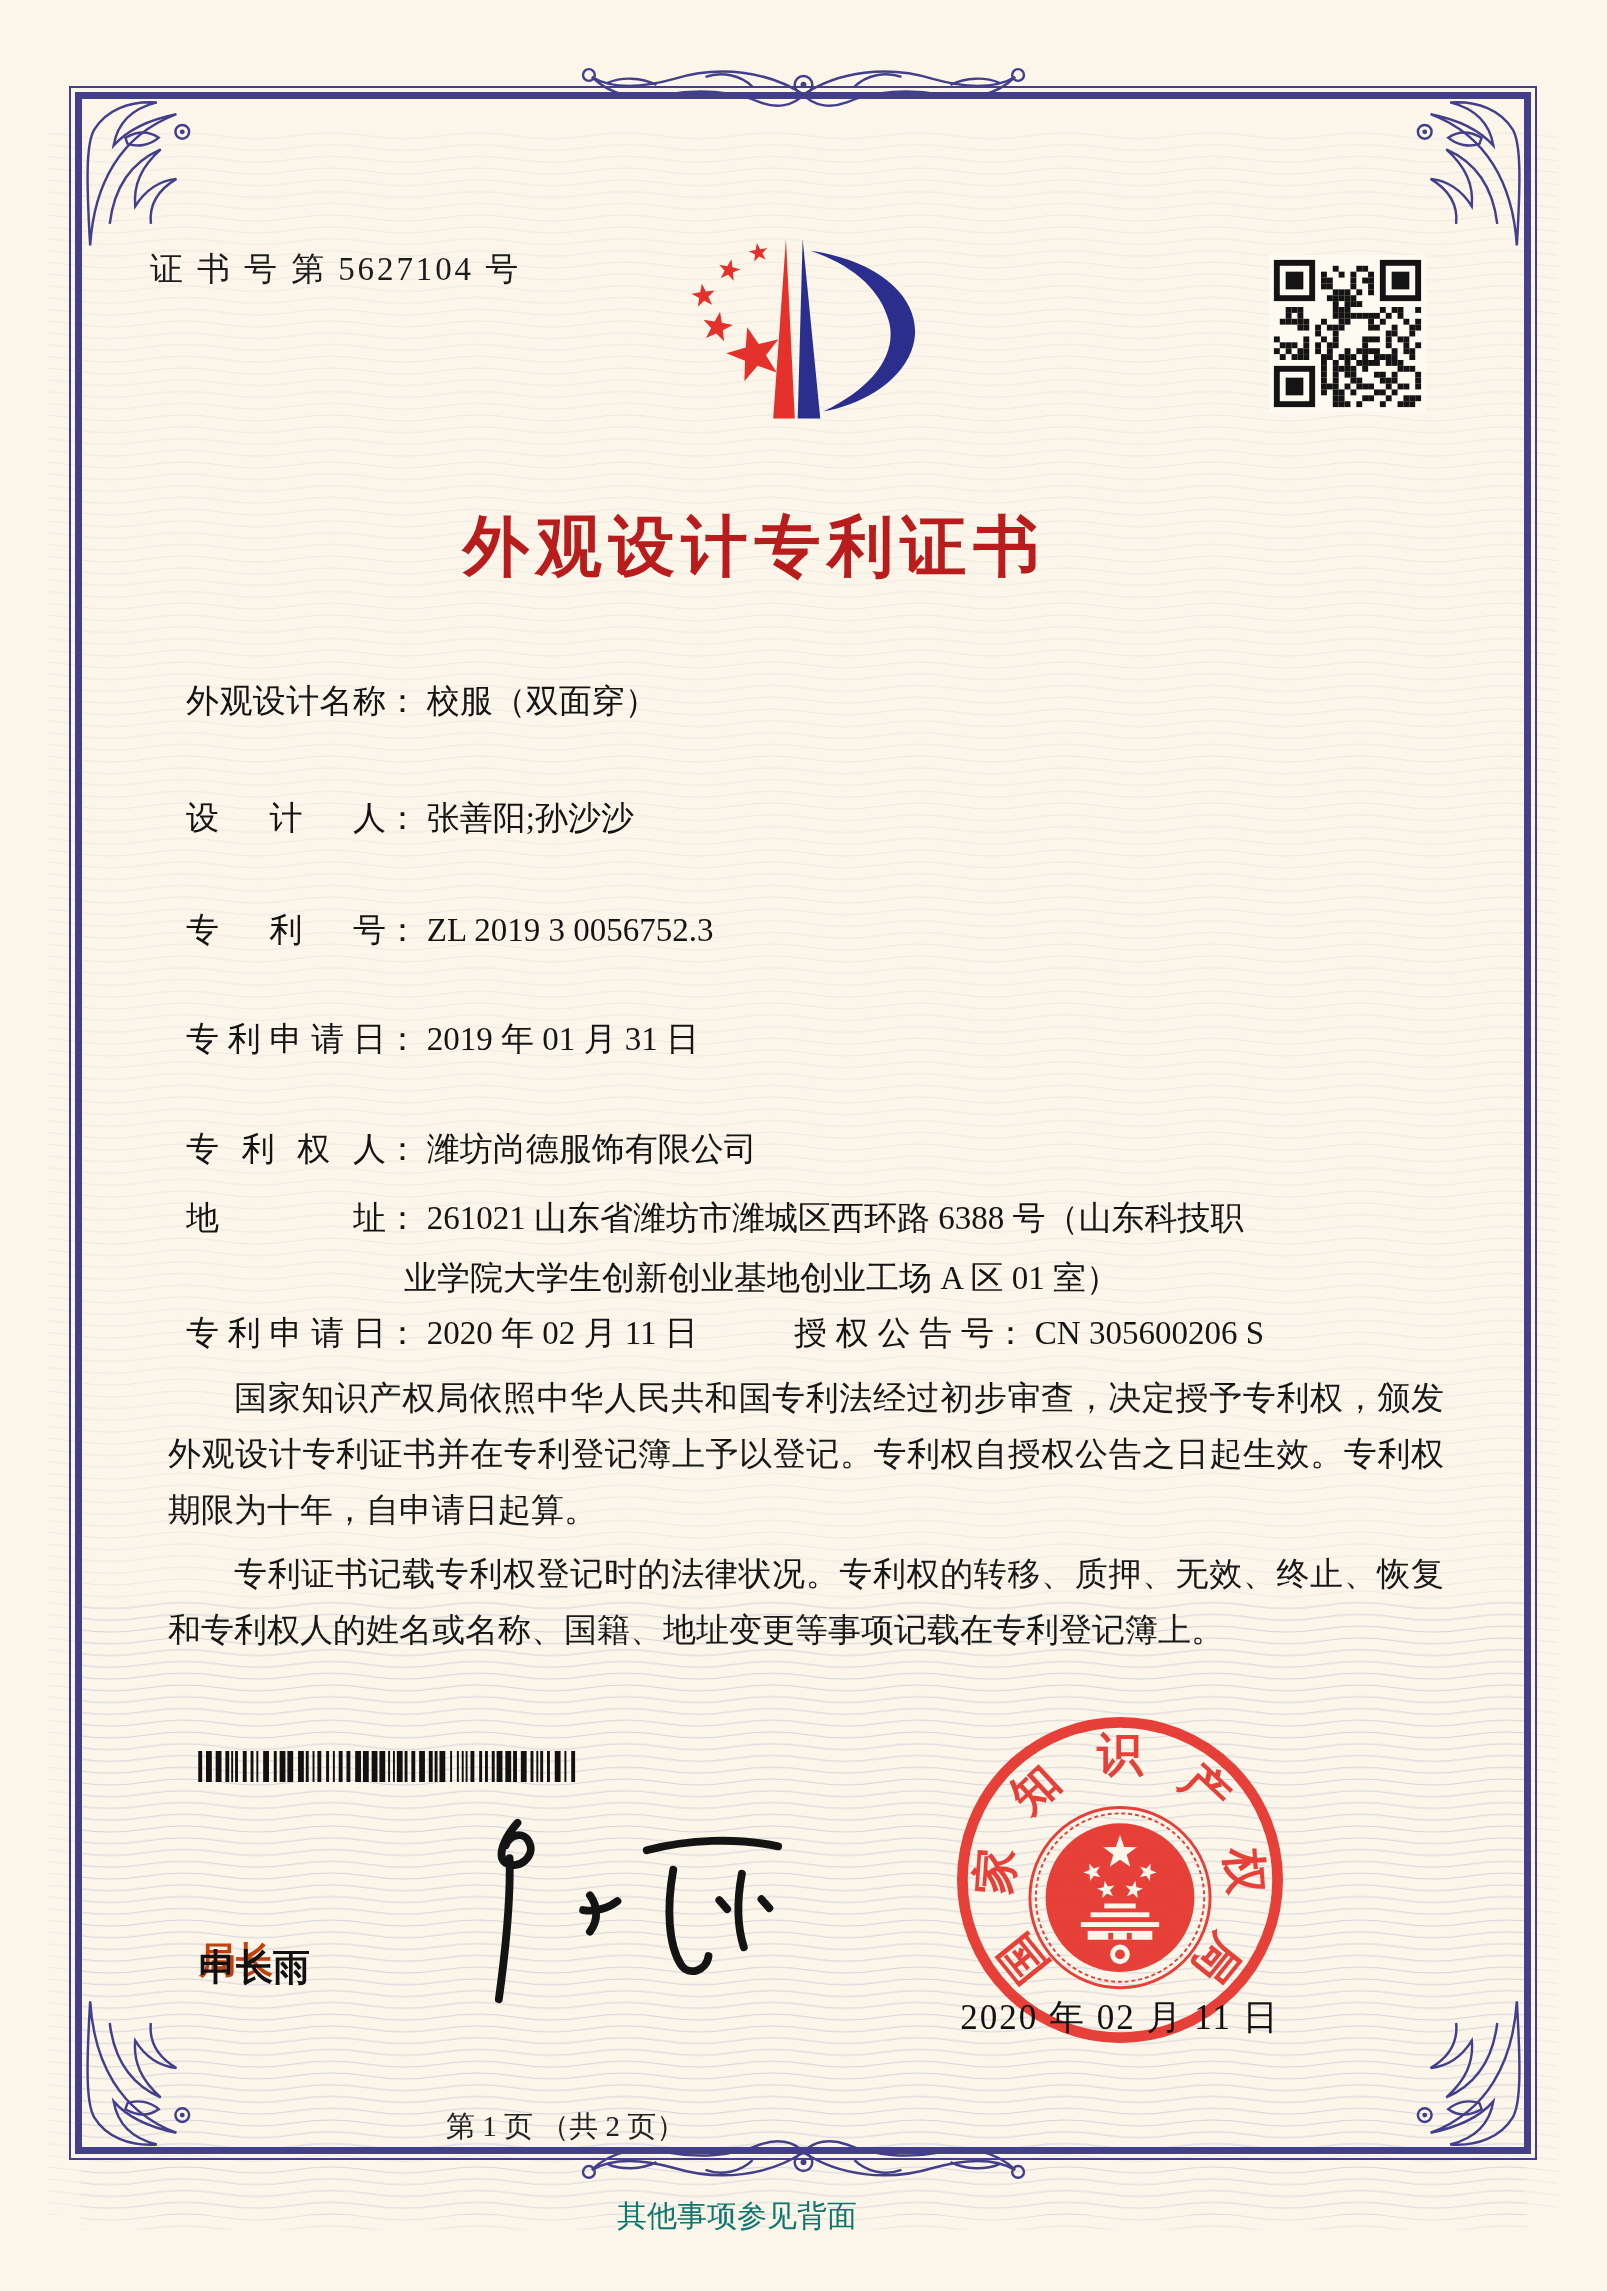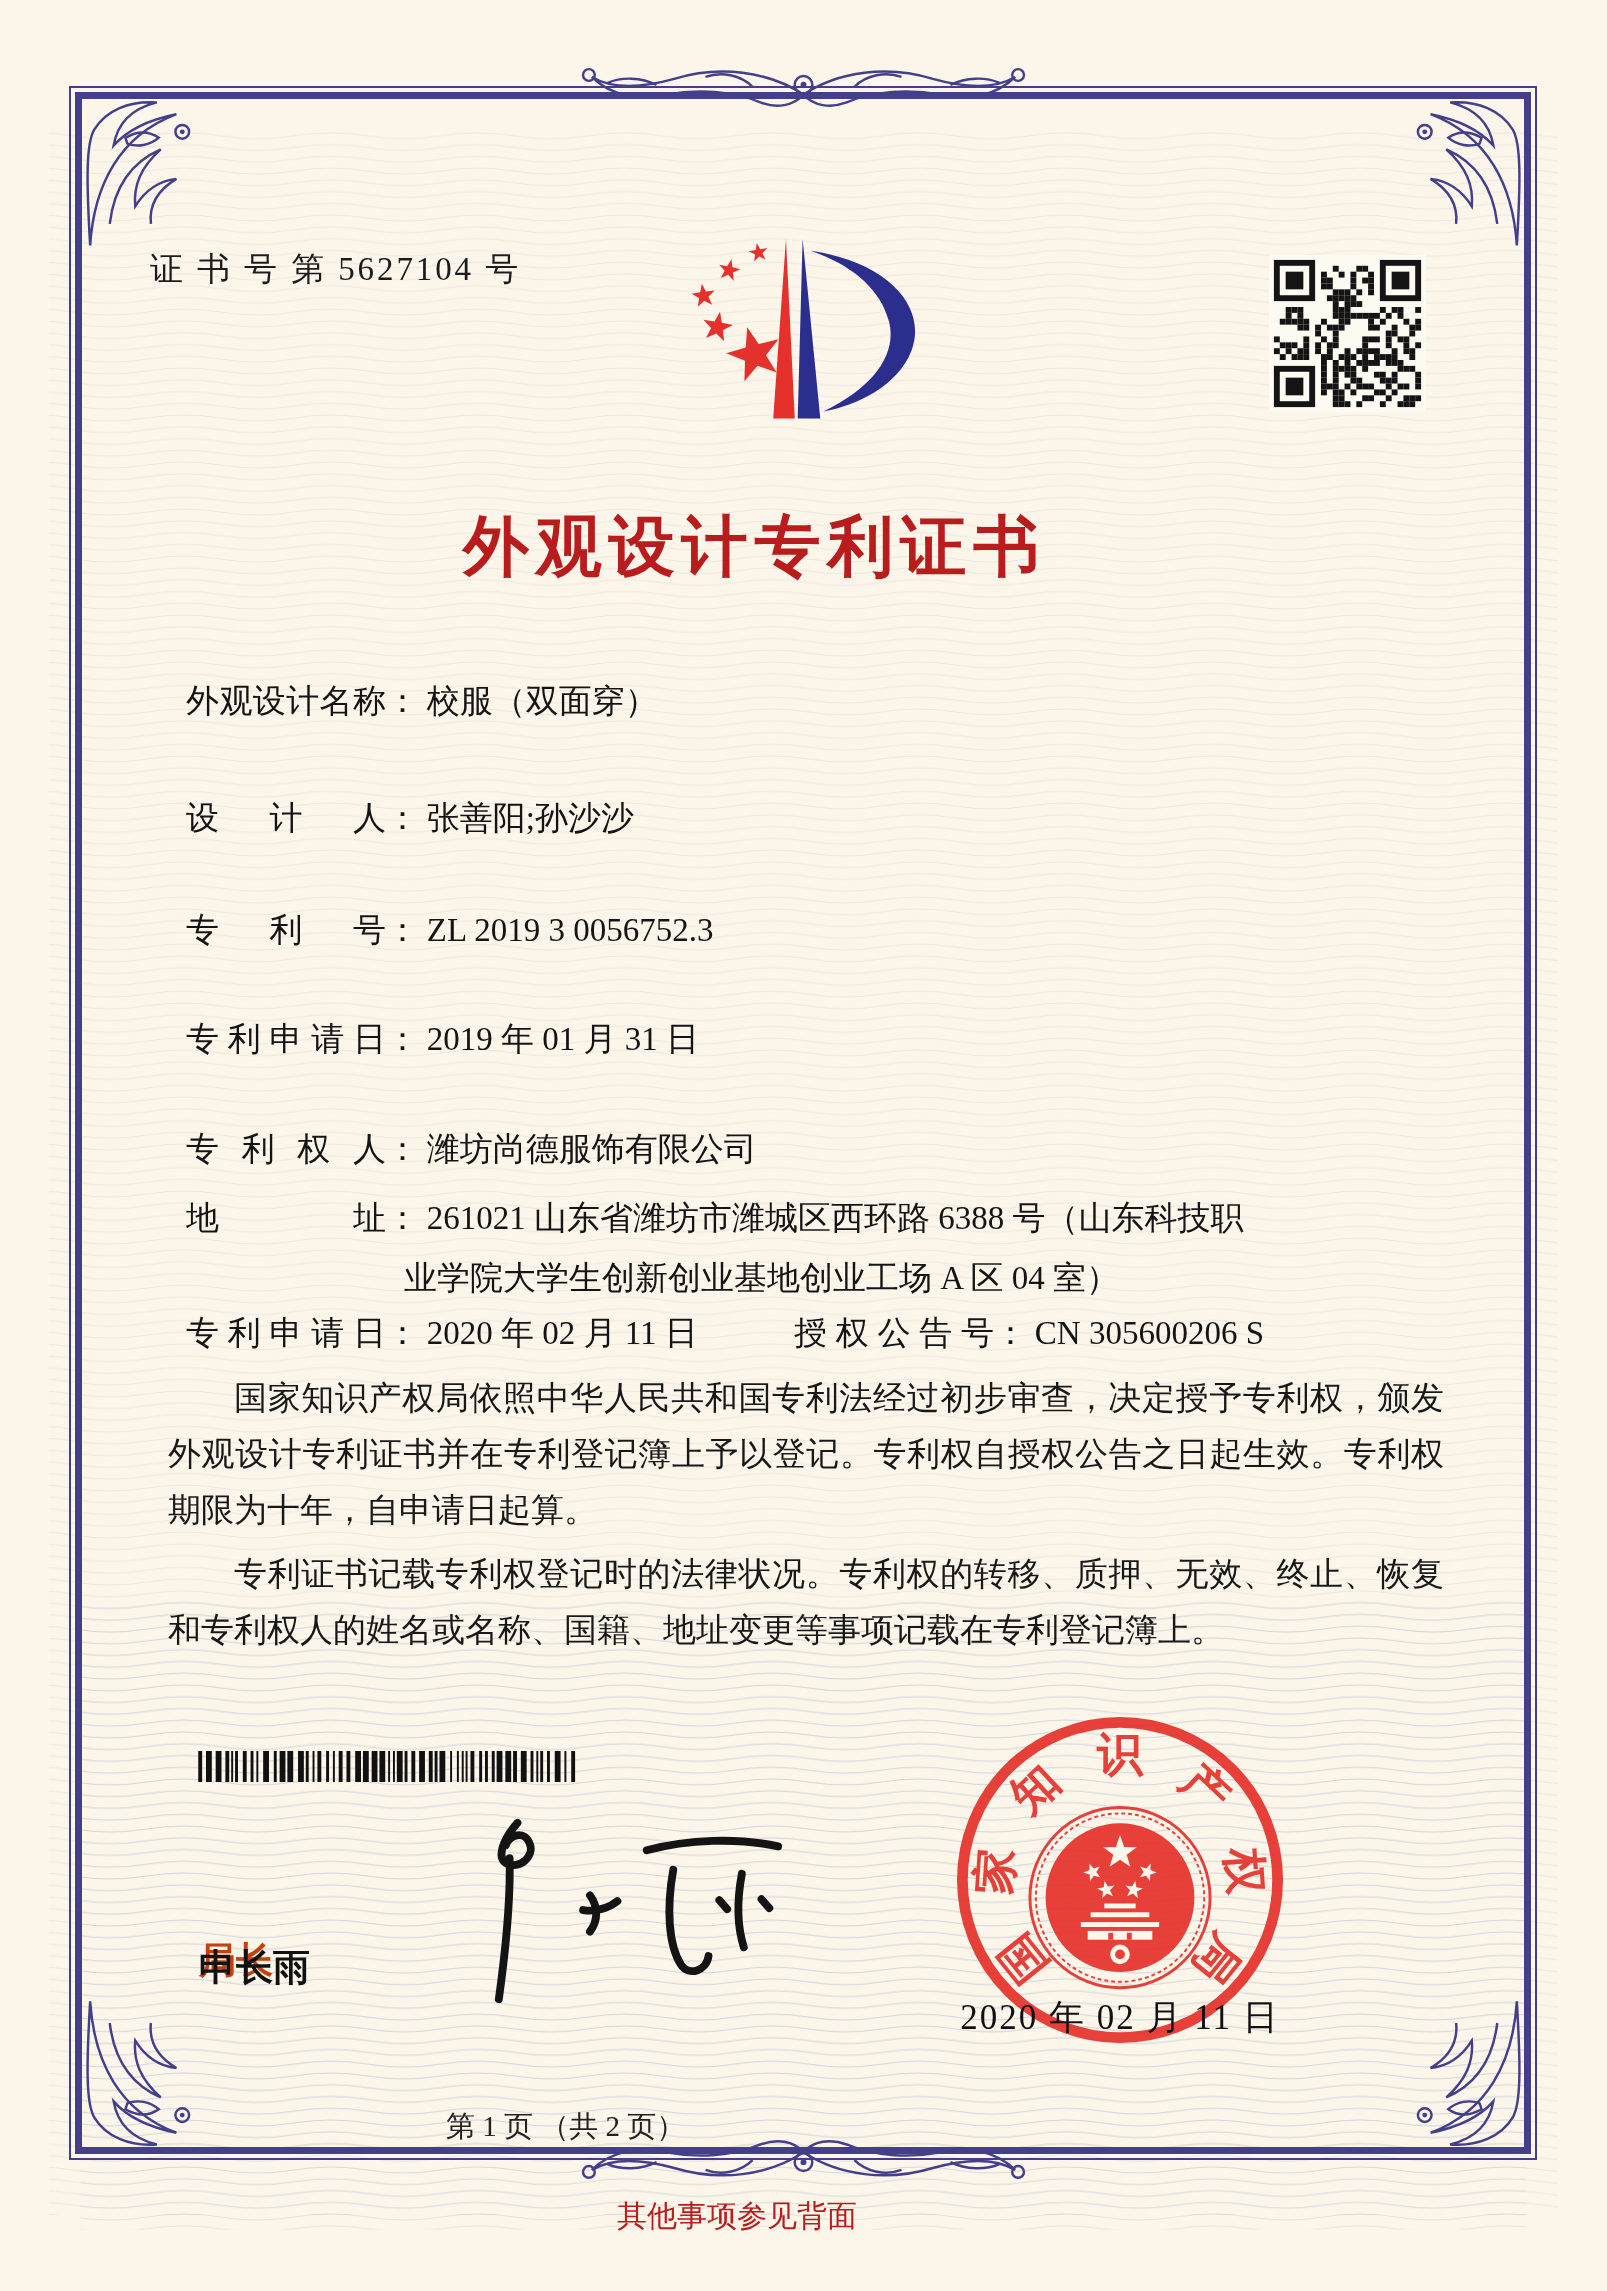--- a/index.html
+++ b/index.html
@@ -42,21 +42,21 @@
               font-weight:700;font-size:37px;color:#c2410c;}
   .sign-name{position:absolute;left:199px;top:1943px;font-family:"Liberation Sans","DejaVu Sans",sans-serif;
              font-weight:700;font-size:37px;color:#111;}
   .signature{position:absolute;left:441px;top:1805px;}
 
   .seal{position:absolute;left:934px;top:1694px;}
   .seal-date{position:absolute;left:924px;top:1994px;width:392px;text-align:center;
              font-size:35px;letter-spacing:2px;color:#111;white-space:nowrap;}
 
   .footer-page{position:absolute;left:446px;top:2107px;width:588px;text-align:left;font-size:29px;color:#222;}
-  .back-note{position:absolute;left:443px;top:2196px;width:588px;text-align:center;font-size:30px;color:#b91c1c;}
+  .back-note{position:absolute;left:443px;top:2196px;width:588px;text-align:center;font-size:30px;color:#0f766e;}
 </style>
 </head>
 <body>
 
 <div class="page">
 
   <svg class="bg-svg" width="1607" height="2292" viewBox="0 0 1640 2338">
     <defs>
       <pattern id="wv" width="150" height="12" patternUnits="userSpaceOnUse">
         <path d="M0 6 Q37.5 0 75 6 T150 6" fill="none" stroke="#b4b8cf" stroke-width="1.2"></path>
@@ -340,21 +340,21 @@
     <span class="lbl">专利号</span><span class="colon">：</span><span class="val">ZL 2019 3 0056752.3</span>
   </div>
   <div class="row" style="top:1019px">
     <span class="lbl">专利申请日</span><span class="colon">：</span><span class="val">2019 年 01 月 31 日</span>
   </div>
   <div class="row" style="top:1129px">
     <span class="lbl">专利权人</span><span class="colon">：</span><span class="val">潍坊尚德服饰有限公司</span>
   </div>
   <div class="row" style="top:1198px">
     <span class="lbl">地址</span><span class="colon">：</span><span class="val">261021 山东省潍坊市潍城区西环路 6388 号（山东科技职</span>
-    <span class="addr2">业学院大学生创新创业基地创业工场 A 区 04 室）</span>
+    <span class="addr2">业学院大学生创新创业基地创业工场 A 区 01 室）</span>
   </div>
   <div class="row" style="top:1313px">
     <span class="lbl">专利申请日</span><span class="colon">：</span><span class="val">2020 年 02 月 11 日</span>
     <span class="pair2">
       <span class="lbl">授权公告号</span><span class="colon">：</span><span class="val">CN 305600206 S</span>
     </span>
   </div>
 
   <div class="body-text">
     <p>国家知识产权局依照中华人民共和国专利法经过初步审查，决定授予专利权，颁发外观设计专利证书并在专利登记簿上予以登记。专利权自授权公告之日起生效。专利权期限为十年，自申请日起算。</p>

